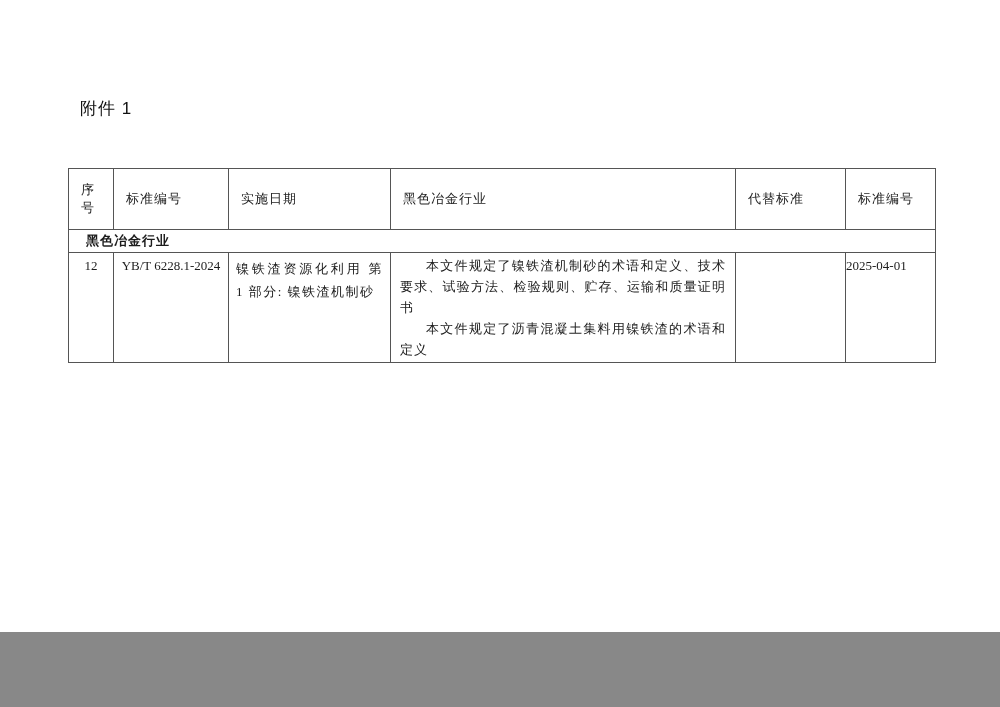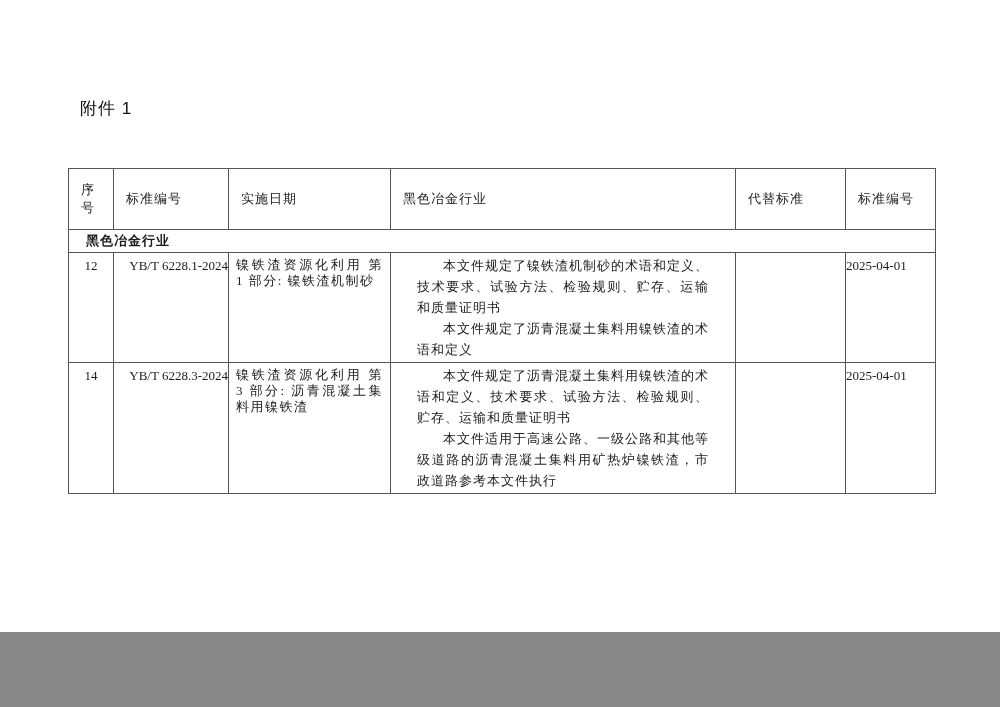--- a/index.html
+++ b/index.html
@@ -71,32 +71,32 @@
     padding: 2px 17px;
     vertical-align: middle;
   }
   td.cell-seq {
     text-align: center;
     padding-top: 5px;
     font-family: "Liberation Serif", serif;
     margin-top: 16px;
   }
   td.cell-code {
-    text-align: right;
+    text-align: center;
     padding-top: 5px;
     white-space: nowrap;
   }
   td.cell-name {
     padding: 4px 7px 2px 7px;
     text-align: justify;
     letter-spacing: 1.5px;
-    line-height: 16px;
+    line-height: 23px;
   }
   td.cell-content {
-    padding: 2px 26px;
+    padding: 2px 9px;
     line-height: 21px;
   }
   td.cell-content p {
     text-indent: 2em;
     text-align: justify;
     letter-spacing: 1px;
     margin: 0;
   }
   td.cell-replace { }
   td.cell-date {
@@ -154,29 +154,18 @@
         <td class="cell-name">镍铁渣资源化利用 第 1 部分: 镍铁渣机制砂</td>
         <td class="cell-content">
           <p>本文件规定了镍铁渣机制砂的术语和定义、技术要求、试验方法、检验规则、贮存、运输和质量证明书</p>
           <p>本文件规定了沥青混凝土集料用镍铁渣的术语和定义</p>
         </td>
         <td class="cell-replace"></td>
         <td class="cell-date">2025-04-01</td>
       </tr>
 
 
-      <tr class="row-14">
-        <td class="cell-seq">14</td>
-        <td class="cell-code">YB/T 6228.3-2024</td>
-        <td class="cell-name">镍铁渣资源化利用 第 3 部分: 沥青混凝土集料用镍铁渣</td>
-        <td class="cell-content">
-          <p>本文件规定了沥青混凝土集料用镍铁渣的术语和定义、技术要求、试验方法、检验规则、贮存、运输和质量证明书</p>
-          <p>本文件适用于高速公路、一级公路和其他等级道路的沥青混凝土集料用矿热炉镍铁渣，市政道路参考本文件执行</p>
-        </td>
-        <td class="cell-replace"></td>
-        <td class="cell-date">2025-04-01</td>
-      </tr>
     </tbody>
   </table>
 
   <div class="page-number">1</div>
 
 </div>
 
 </body></html>

